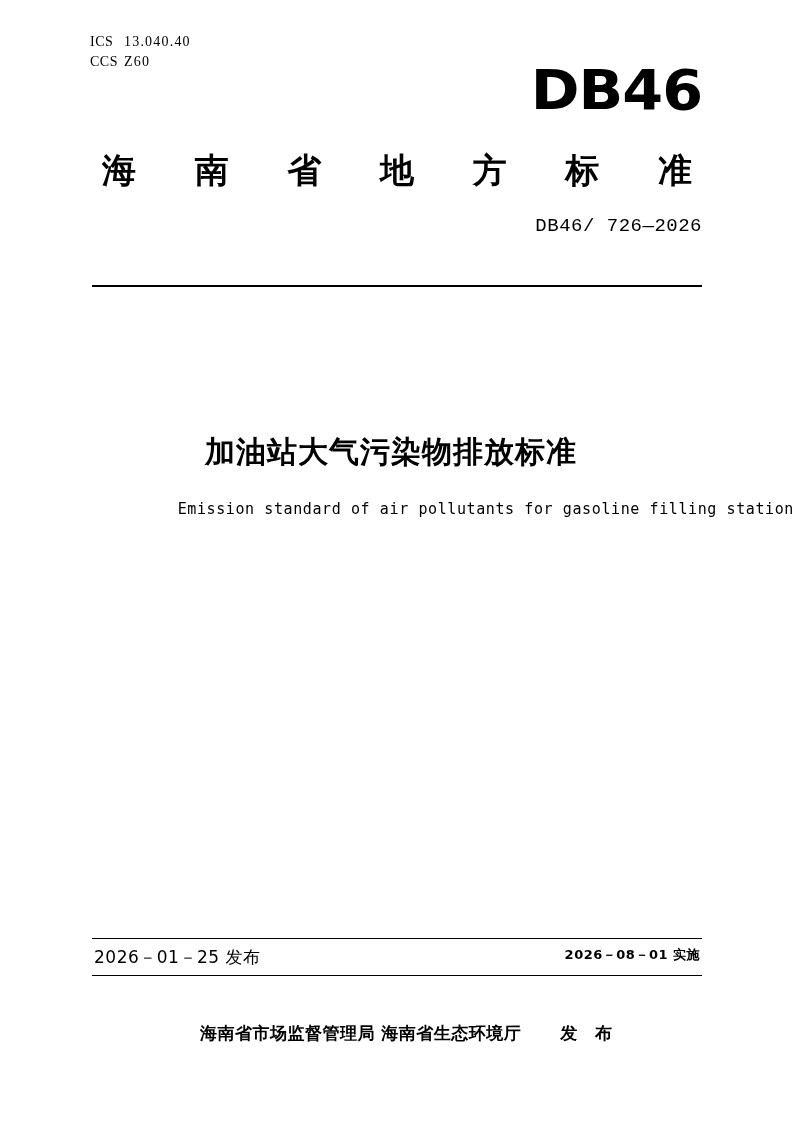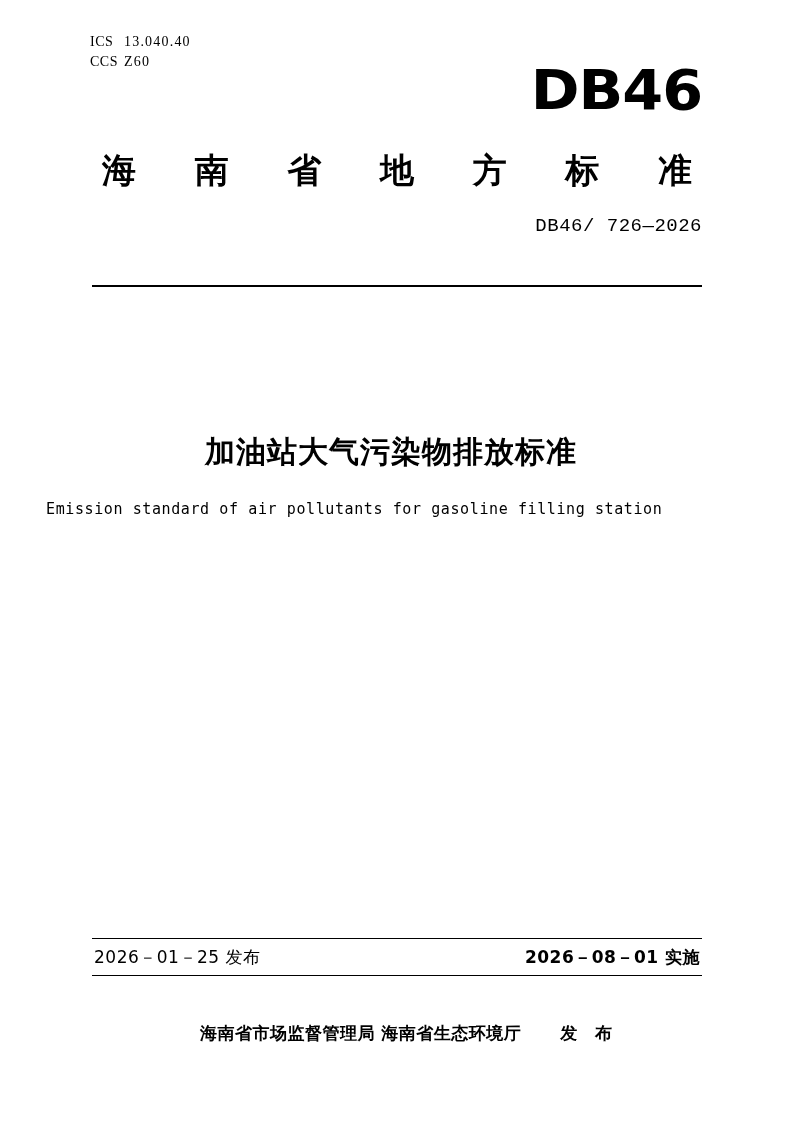--- a/index.html
+++ b/index.html
@@ -106,25 +106,24 @@
     font-family: Liberation Serif, serif;
     font-weight: bold;
     font-size: 30px;
     letter-spacing: 1px;
   }
   .doc-title-en {
     position: absolute;
     left: 0;
     right: 0;
     top: 500px;
-    text-align: left;
+    text-align: right;
     font-family: "DejaVu Sans Mono", monospace;
     font-size: 15px;
     letter-spacing: 0.6px;
-    margin-left: 46px;
   }
 
   
   .rule-bottom-top {
     position: absolute;
     left: 92px;
     right: 92px;
     top: 938px;
     border-top: 1.5px solid #000;
   }
@@ -143,21 +142,21 @@
     font-weight: normal;
     font-size: 17px;
     letter-spacing: 0.5px;
   }
   .date-right {
     position: absolute;
     right: 94px;
     top: 946px;
     font-family: "DejaVu Sans", "Liberation Sans", sans-serif;
     font-weight: bold;
-    font-size: 17px;
+    font-size: 13px;
     letter-spacing: 0.5px;
   }
 
   
   .issuers {
     position: absolute;
     left: 0;
     right: 0;
     top: 1022px;
     text-align: center;

